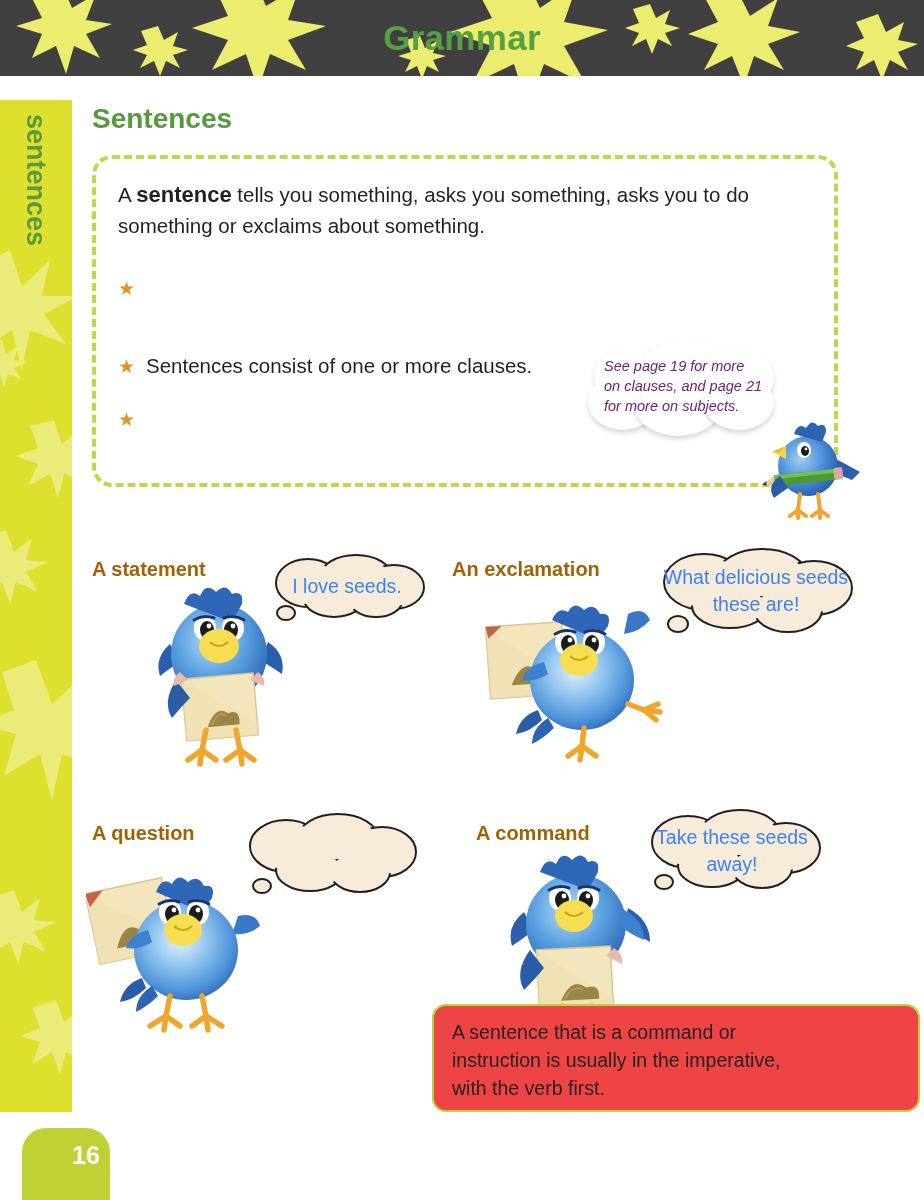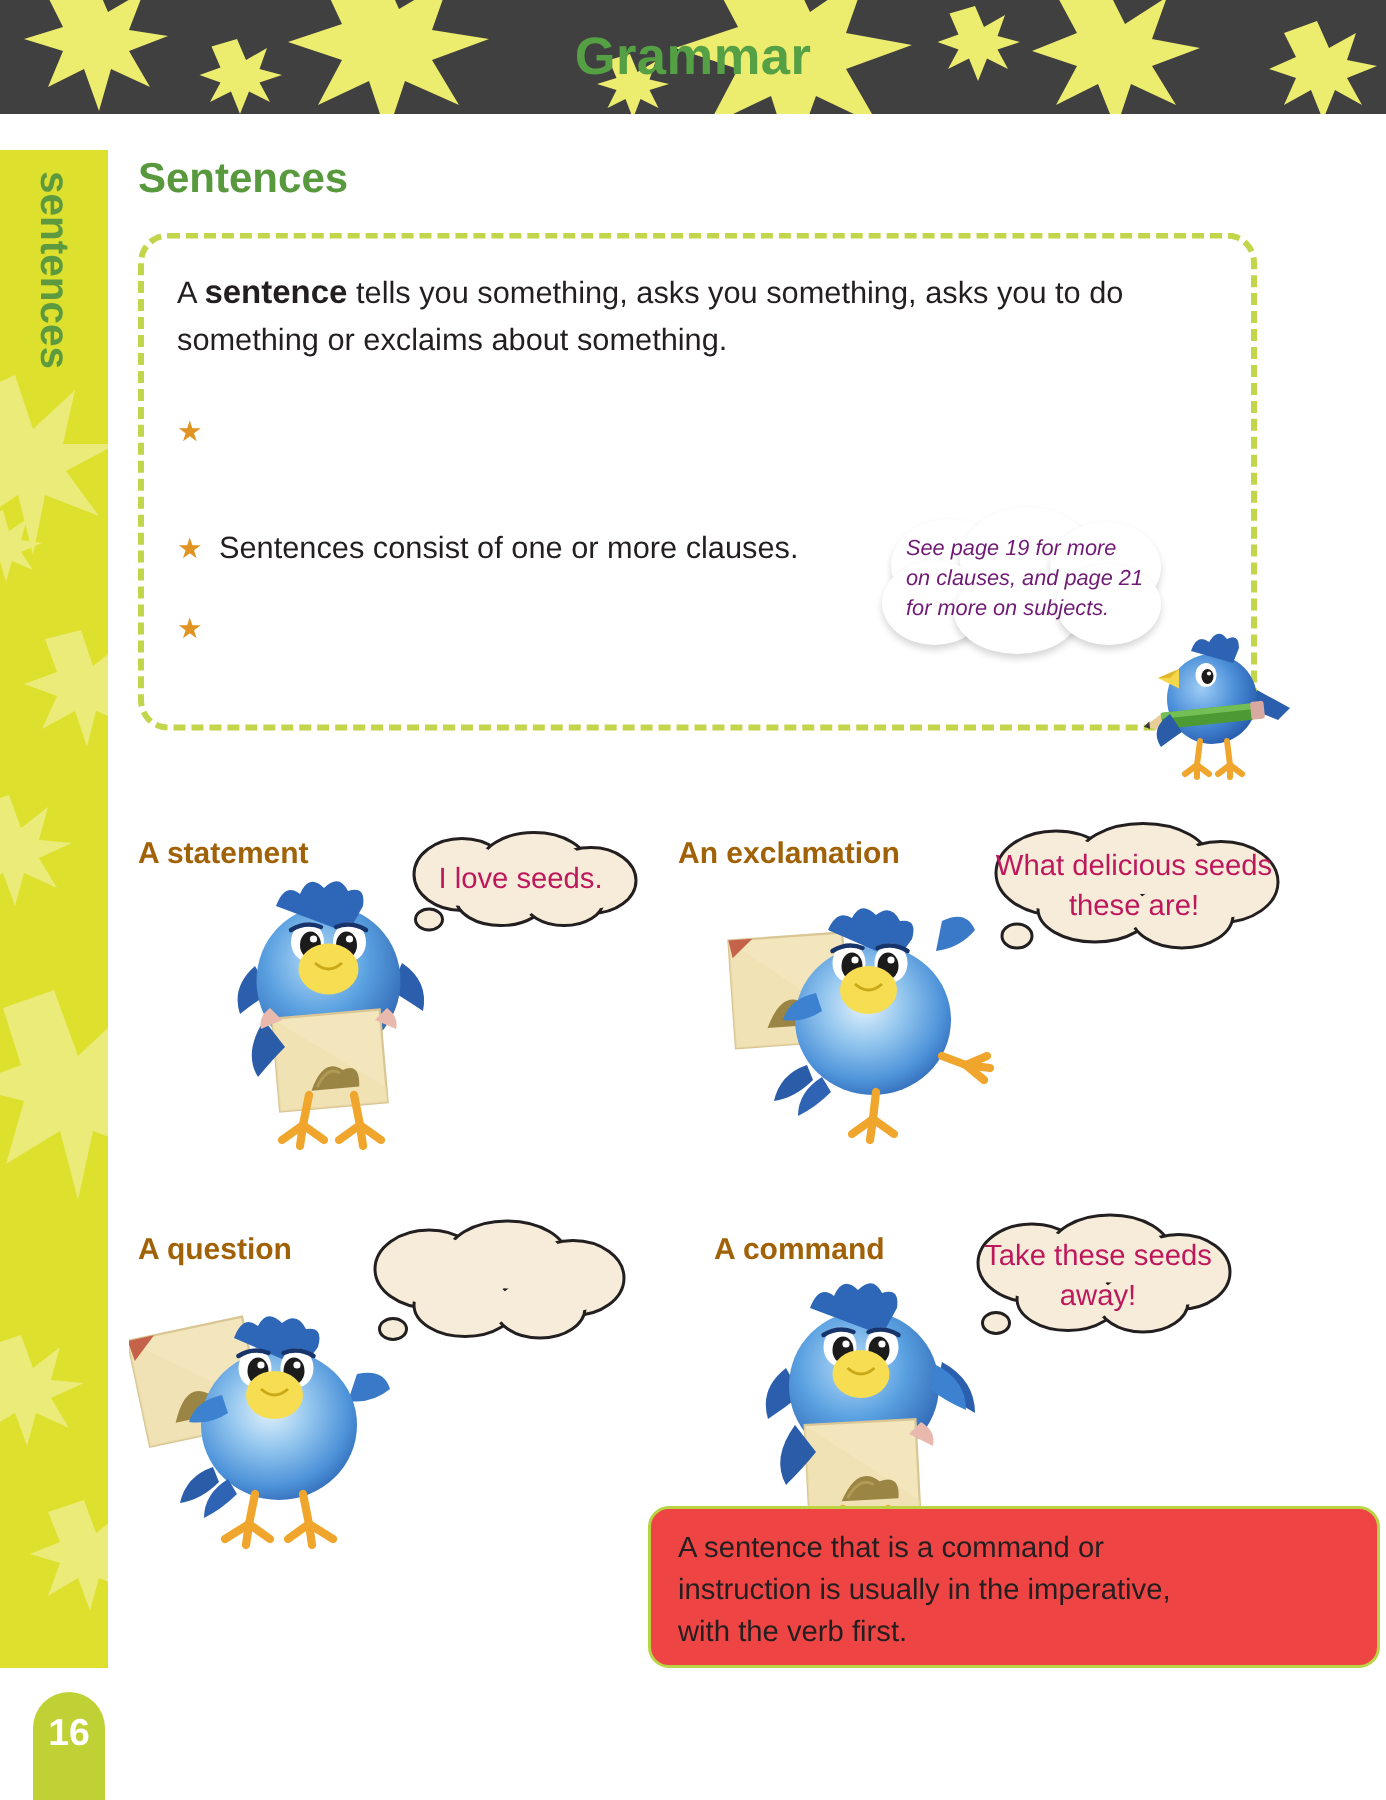--- a/index.html
+++ b/index.html
@@ -69,20 +69,21 @@
     position: absolute;
     left: 22px; top: 1128px;
     width: 48px; height: 72px;
     background: #bfd134;
     border-radius: 24px 24px 0 0;
     color: #ffffff;
     font-size: 25px;
     font-weight: bold;
     text-align: center;
     line-height: 54px;
+    padding-left: 40px;
   }
 
   
   .section-title {
     position: absolute;
     left: 92px; top: 103px;
     font-size: 28px;
     font-weight: bold;
     color: #58993d;
   }
@@ -151,21 +152,21 @@
   .bird svg { display: block; }
 
   
   .bubble { position: absolute; }
   .bubble .bub-text {
     position: absolute;
     width: 100%;
     text-align: center;
     font-size: 19.5px;
     line-height: 27px;
-    color: #be185d;
+    color: #3b82f6;
     z-index: 4;
   }
 
   
   .ex-label {
     position: absolute;
     font-size: 20px;
     font-weight: bold;
     color: #a16207;
   }

